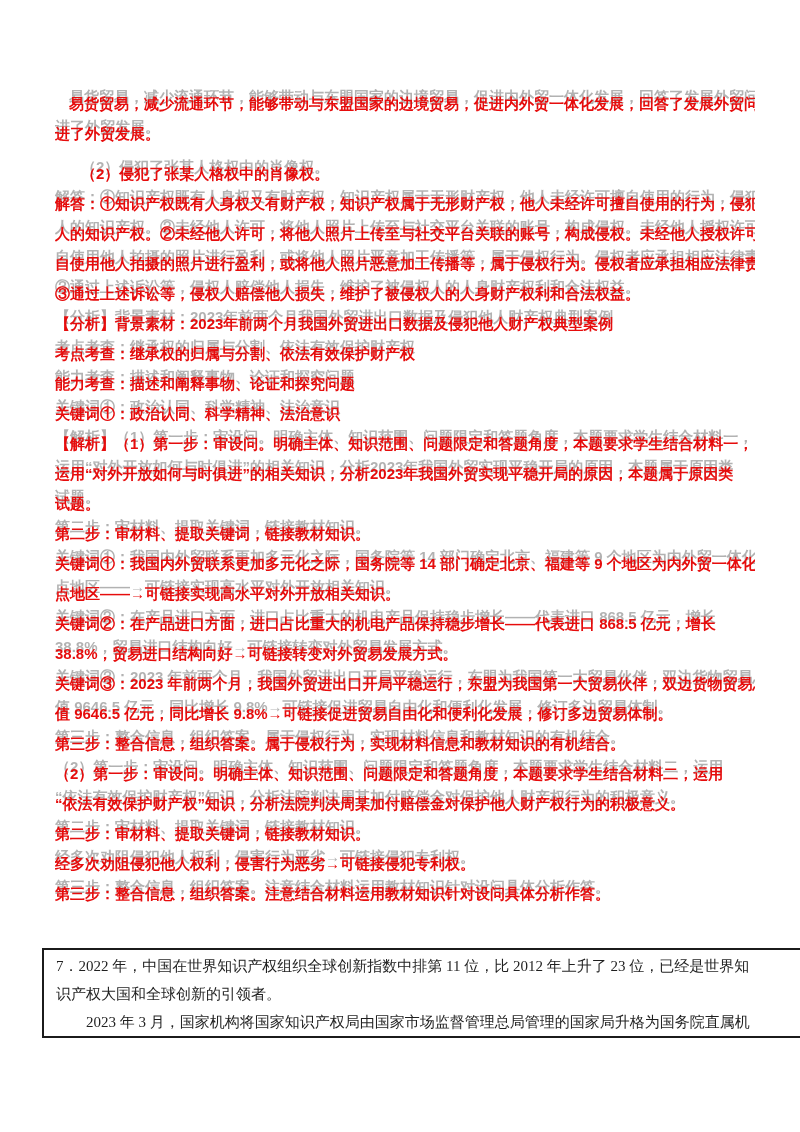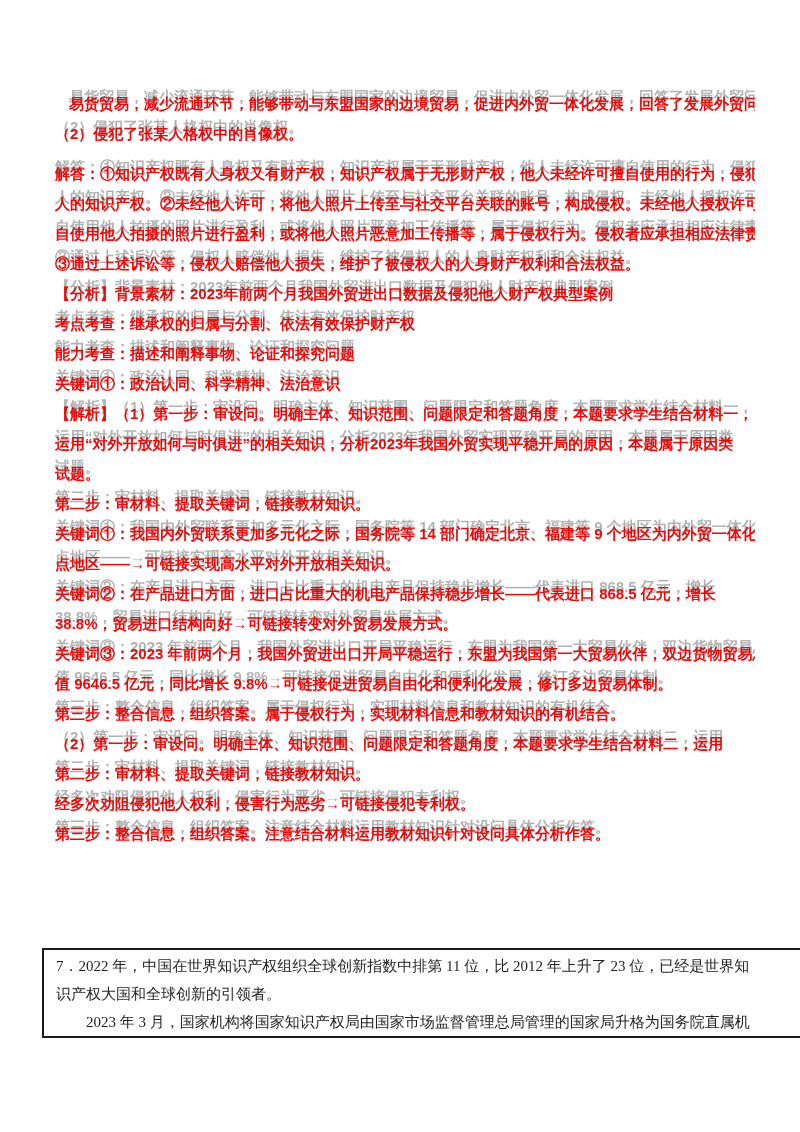--- a/index.html
+++ b/index.html
@@ -22,21 +22,21 @@
     font-weight:700;
     font-size:15px;
     line-height:30px;
     height:30px;
     white-space:nowrap;
     overflow:hidden;
     
     text-shadow:0 -7px 0 rgba(95,95,95,0.48);
   }
   .red-block div:nth-of-type(1){text-indent:14px;}
-  .red-block div:nth-of-type(3){margin-top:10px;}
+  .red-block div:nth-of-type(3){margin-top:10px;margin-left:26px;}
 
   
   .q-box{
     position:absolute;
     left:42px;top:948px;
     width:776px;height:90px;
     box-sizing:border-box;
     border:2px solid #1b1b1b;
     background:#ffffff;
     padding:2px 4px 0 12px;
@@ -53,20 +53,21 @@
   .q-box div:nth-of-type(3){text-indent:2em;}
 </style>
 </head>
 <body>
 
 <div class="page">
 
   <div class="red-block">
 
   <div class="rl">易货贸易，减少流通环节，能够带动与东盟国家的边境贸易，促进内外贸一体化发展，回答了发展外贸问题，促</div>
+      <div class="rl">进了外贸发展。</div>
       <div class="rl">（2）侵犯了张某人格权中的肖像权。</div>
       <div class="rl">解答：①知识产权既有人身权又有财产权，知识产权属于无形财产权，他人未经许可擅自使用的行为，侵犯了他</div>
       <div class="rl">人的知识产权。②未经他人许可，将他人照片上传至与社交平台关联的账号，构成侵权。未经他人授权许可，擅</div>
       <div class="rl">自使用他人拍摄的照片进行盈利，或将他人照片恶意加工传播等，属于侵权行为。侵权者应承担相应法律责任。</div>
       <div class="rl">③通过上述诉讼等，侵权人赔偿他人损失，维护了被侵权人的人身财产权利和合法权益。</div>
       <div class="rl">【分析】背景素材：2023年前两个月我国外贸进出口数据及侵犯他人财产权典型案例</div>
       <div class="rl">考点考查：继承权的归属与分割、依法有效保护财产权</div>
       <div class="rl">能力考查：描述和阐释事物、论证和探究问题</div>
       <div class="rl">关键词①：政治认同、科学精神、法治意识</div>
       <div class="rl">【解析】（1）第一步：审设问。明确主体、知识范围、问题限定和答题角度，本题要求学生结合材料一，</div>
@@ -74,20 +75,21 @@
       <div class="rl">试题。</div>
       <div class="rl">第二步：审材料、提取关键词，链接教材知识。</div>
       <div class="rl">关键词①：我国内外贸联系更加多元化之际，国务院等 14 部门确定北京、福建等 9 个地区为内外贸一体化试</div>
       <div class="rl">点地区——→可链接实现高水平对外开放相关知识。</div>
       <div class="rl">关键词②：在产品进口方面，进口占比重大的机电产品保持稳步增长——代表进口 868.5 亿元，增长</div>
       <div class="rl">38.8%，贸易进口结构向好→可链接转变对外贸易发展方式。</div>
       <div class="rl">关键词③：2023 年前两个月，我国外贸进出口开局平稳运行，东盟为我国第一大贸易伙伴，双边货物贸易总</div>
       <div class="rl">值 9646.5 亿元，同比增长 9.8%→可链接促进贸易自由化和便利化发展，修订多边贸易体制。</div>
       <div class="rl">第三步：整合信息，组织答案。属于侵权行为，实现材料信息和教材知识的有机结合。</div>
       <div class="rl">（2）第一步：审设问。明确主体、知识范围、问题限定和答题角度，本题要求学生结合材料二，运用</div>
+      <div class="rl">“依法有效保护财产权”知识，分析法院判决周某加付赔偿金对保护他人财产权行为的积极意义。</div>
       <div class="rl">第二步：审材料、提取关键词，链接教材知识。</div>
       <div class="rl">经多次劝阻侵犯他人权利，侵害行为恶劣→可链接侵犯专利权。</div>
       <div class="rl">第三步：整合信息，组织答案。注意结合材料运用教材知识针对设问具体分析作答。</div>
     </div>
 
   <div class="q-box">
 
   <div class="ql">7．2022 年，中国在世界知识产权组织全球创新指数中排第 11 位，比 2012 年上升了 23 位，已经是世界知</div>
       <div class="ql">识产权大国和全球创新的引领者。</div>
       <div class="ql">2023 年 3 月，国家机构将国家知识产权局由国家市场监督管理总局管理的国家局升格为国务院直属机</div>

